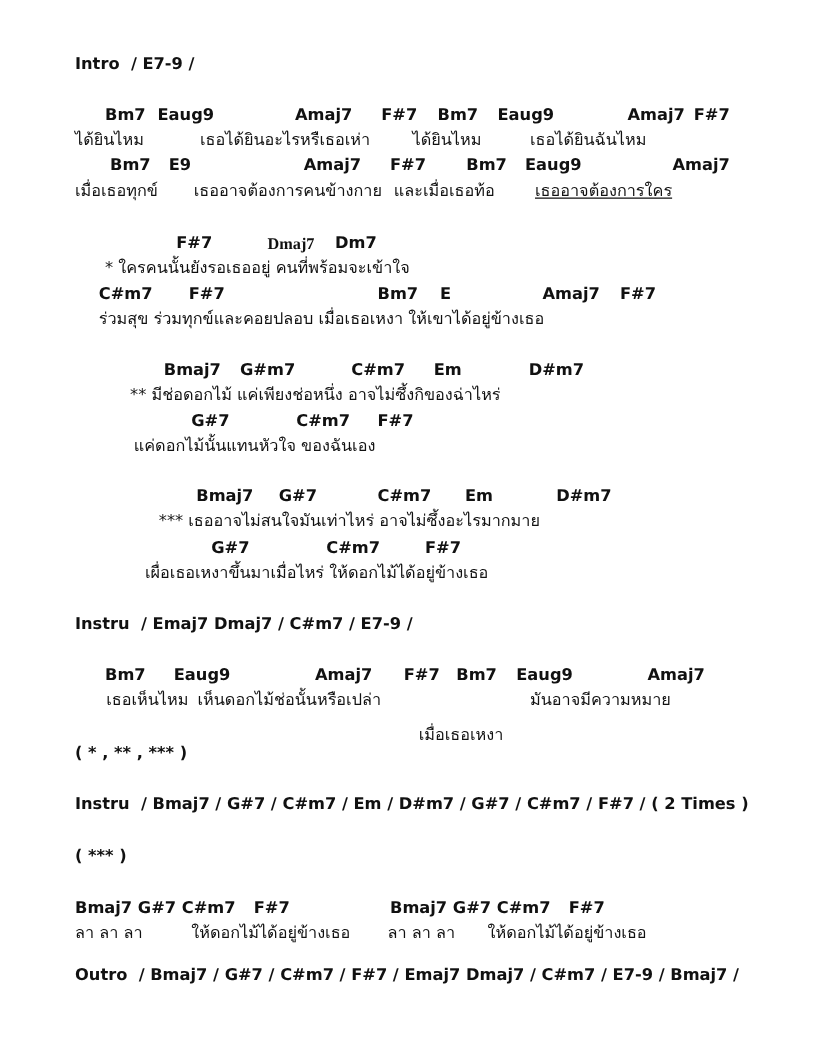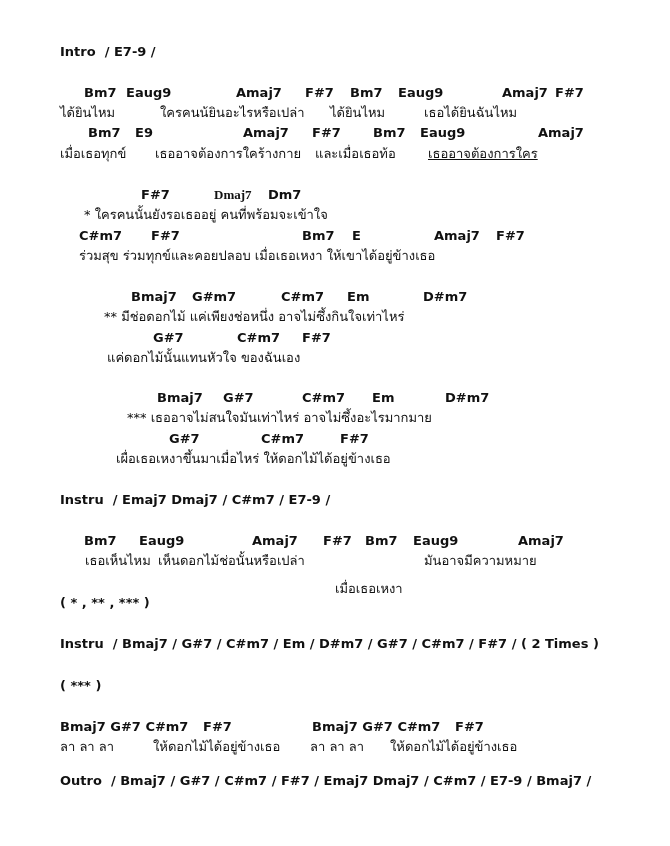--- a/index.html
+++ b/index.html
@@ -65,51 +65,51 @@
 
 <div class="ln chord" style="left: 84px; top: 86px;">Bm7</div>
 <div class="ln chord" style="left: 126px; top: 86px;">Eaug9</div>
 <div class="ln chord" style="left: 236px; top: 86px;">Amaj7</div>
 <div class="ln chord" style="left: 305px; top: 86px;">F#7</div>
 <div class="ln chord" style="left: 350px; top: 86px;">Bm7</div>
 <div class="ln chord" style="left: 398px; top: 86px;">Eaug9</div>
 <div class="ln chord" style="left: 502px; top: 86px;">Amaj7</div>
 <div class="ln chord" style="left: 555px; top: 86px;">F#7</div>
 <div class="ln lyric" style="left: 60px; top: 106px;">ได้ยินไหม</div>
-<div class="ln lyric" style="left: 160px; top: 106px;">ใครคนน้ยินอะไรหรือเปล่า</div>
+<div class="ln lyric" style="left: 160px; top: 106px;">เธอได้ยินอะไรหรืเธอเห่า</div>
 <div class="ln lyric" style="left: 330px; top: 106px;">ได้ยินไหม</div>
 <div class="ln lyric" style="left: 424px; top: 106px;">เธอได้ยินฉันไหม</div>
 <div class="ln chord" style="left: 88px; top: 126px;">Bm7</div>
 <div class="ln chord" style="left: 135px; top: 126px; text-align: center;">E9</div>
 <div class="ln chord" style="left: 243px; top: 126px;">Amaj7</div>
 <div class="ln chord" style="left: 312px; top: 126px;">F#7</div>
 <div class="ln chord" style="left: 373px; top: 126px;">Bm7</div>
 <div class="ln chord" style="left: 420px; top: 126px;">Eaug9</div>
 <div class="ln chord" style="left: 538px; top: 126px;">Amaj7</div>
 <div class="ln lyric" style="left: 60px; top: 147px;">เมื่อเธอทุกข์</div>
-<div class="ln lyric" style="left: 155px; top: 147px;">เธออาจต้องการใคร้างกาย</div>
+<div class="ln lyric" style="left: 155px; top: 147px;">เธออาจต้องการคนข้างกาย</div>
 <div class="ln lyric" style="left: 315px; top: 147px;">และเมื่อเธอท้อ</div>
 <div class="ln lyric" style="left: 428px; top: 147px; text-decoration: underline;">เธออาจต้องการใคร</div>
 <div class="ln chord" style="left: 141px; top: 188px;">F#7</div>
 <div class="ln chord" style="left: 214px; top: 188px; font-family: Liberation Serif, serif;">Dmaj7</div>
 <div class="ln chord" style="left: 268px; top: 188px;">Dm7</div>
 <div class="ln lyric" style="left: 84px; top: 208px;">* ใครคนนั้นยังรอเธออยู่ คนที่พร้อมจะเข้าใจ</div>
 <div class="ln chord" style="left: 79px; top: 229px;">C#m7</div>
 <div class="ln chord" style="left: 151px; top: 229px;">F#7</div>
 <div class="ln chord" style="left: 302px; top: 229px;">Bm7</div>
 <div class="ln chord" style="left: 352px; top: 229px;">E</div>
 <div class="ln chord" style="left: 434px; top: 229px;">Amaj7</div>
 <div class="ln chord" style="left: 496px; top: 229px;">F#7</div>
 <div class="ln lyric" style="left: 79px; top: 249px;">ร่วมสุข ร่วมทุกข์และคอยปลอบ เมื่อเธอเหงา ให้เขาได้อยู่ข้างเธอ</div>
 <div class="ln chord" style="left: 131px; top: 290px;">Bmaj7</div>
 <div class="ln chord" style="left: 192px; top: 290px;">G#m7</div>
 <div class="ln chord" style="left: 281px; top: 290px;">C#m7</div>
 <div class="ln chord" style="left: 347px; top: 290px;">Em</div>
 <div class="ln chord" style="left: 423px; top: 290px;">D#m7</div>
-<div class="ln lyric" style="left: 104px; top: 310px;">** มีช่อดอกไม้ แค่เพียงช่อหนึ่ง อาจไม่ซึ้งกินใจเท่าไหร่</div>
+<div class="ln lyric" style="left: 104px; top: 310px;">** มีช่อดอกไม้ แค่เพียงช่อหนึ่ง อาจไม่ซึ้งกิของฉ่าไหร่</div>
 <div class="ln chord" style="left: 153px; top: 331px;">G#7</div>
 <div class="ln chord" style="left: 237px; top: 331px;">C#m7</div>
 <div class="ln chord" style="left: 302px; top: 331px;">F#7</div>
 <div class="ln lyric" style="left: 107px; top: 351px;">แค่ดอกไม้นั้นแทนหัวใจ ของฉันเอง</div>
 <div class="ln chord" style="left: 157px; top: 391px;">Bmaj7</div>
 <div class="ln chord" style="left: 223px; top: 391px;">G#7</div>
 <div class="ln chord" style="left: 302px; top: 391px;">C#m7</div>
 <div class="ln chord" style="left: 372px; top: 391px;">Em</div>
 <div class="ln chord" style="left: 445px; top: 391px;">D#m7</div>
 <div class="ln lyric" style="left: 127px; top: 411px;">*** เธออาจไม่สนใจมันเท่าไหร่ อาจไม่ซึ้งอะไรมากมาย</div>

